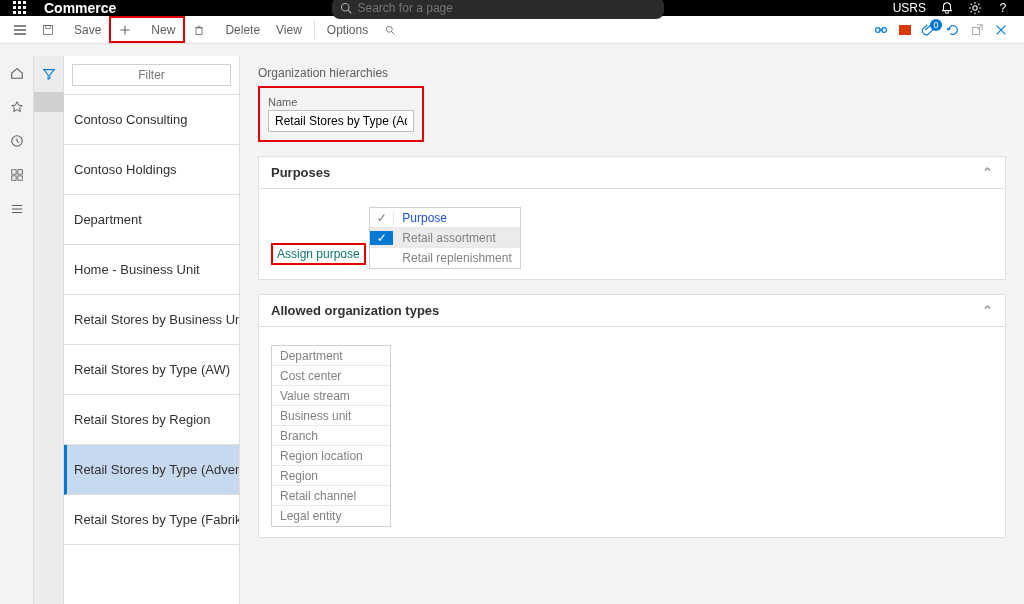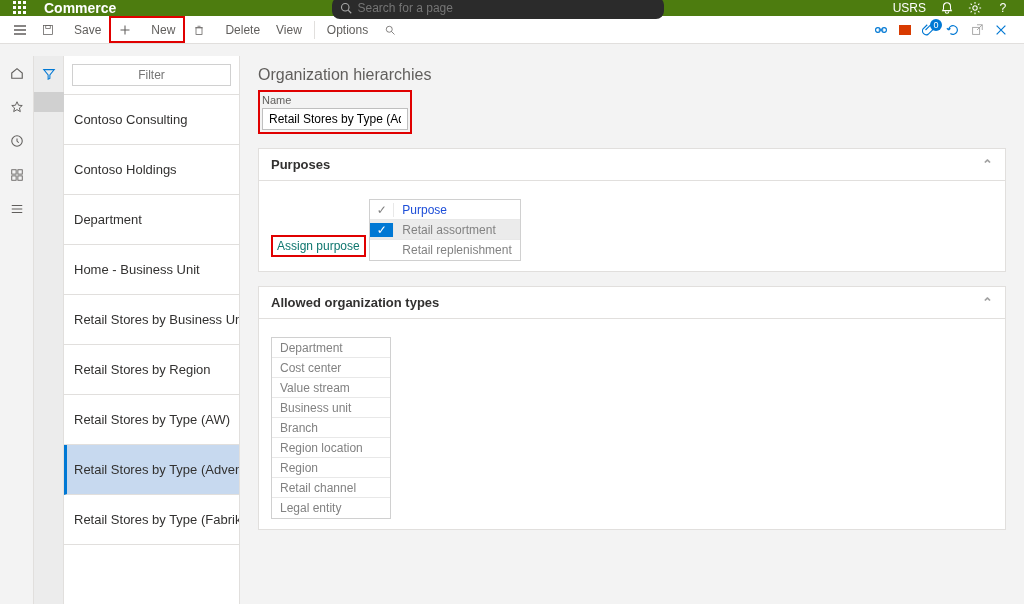--- a/index.html
+++ b/index.html
@@ -1,19 +1,19 @@
 <!DOCTYPE html>
 <html><head>
 <meta charset="utf-8">
 <style>
 * { margin: 0; padding: 0; box-sizing: border-box; font-family: "Segoe UI", Arial, sans-serif; }
 body { background: #f3f3f3; font-size: 13px; color: #323130; }
 
 
-.appbar { height: 16px; background: #4d7c0f; color: #fff; display: flex; align-items: center; }
+.appbar { height: 16px; background: #000000; color: #fff; display: flex; align-items: center; }
 .appbar .waffle { width: 40px; display: flex; align-items: center; justify-content: center; cursor: pointer; }
 .appbar .brand { font-size: 14px; font-weight: 600; padding-left: 4px; }
 .appbar .spacer { flex: 1; }
 .appbar .searchwrap { flex: 0 0 332px; margin: 0 8px; }
 .appbar .searchbox { display: flex; align-items: center; height: 22px; background: #2b2b2b; border-radius: 8px; padding: 0 8px; color: #bbb; }
 .appbar .searchbox svg { flex-shrink: 0; }
 .appbar .searchbox input { flex: 1; background: transparent; border: none; outline: none; color: #ddd; font-size: 12px; margin-left: 6px; }
 .appbar .right { display: flex; align-items: center; gap: 14px; padding: 0 14px; }
 .appbar .right .iconbtn { cursor: pointer; display: flex; align-items: center; }
 
@@ -38,22 +38,22 @@
 .navcol .activebar { width: 30px; height: 20px; background: #d0d0d0; margin-top: 6px; }
 
 .listpane { width: 176px; background: #fff; border-right: 1px solid #e1dfdd; display: flex; flex-direction: column; }
 .listpane .filterbox { padding: 8px; border-bottom: 1px solid #e1dfdd; }
 .listpane .filterbox input { width: 100%; height: 22px; border: 1px solid #d0d0d0; padding: 0 6px; font-size: 12px; outline: none; text-align: center; }
 .listpane .items { flex: 1; overflow-y: auto; }
 .listpane .item { height: 50px; display: flex; align-items: center; padding: 0 10px; font-size: 13px; border-bottom: 1px solid #e1dfdd; cursor: pointer; white-space: nowrap; overflow: hidden; text-overflow: ellipsis; }
 .listpane .item.selected { background: #c7d9ef; border-left: 3px solid #0078d4; padding-left: 7px; }
 
 .content { flex: 1; padding: 10px 18px; overflow-y: auto; }
-.content .crumb { font-size: 16px; color: #605e5c; margin-bottom: 6px; }
-.namegroup { margin-bottom: 14px; display: inline-block; padding: 2px; }
+.content .crumb { font-size: 12px; color: #605e5c; margin-bottom: 6px; }
+.namegroup { margin-bottom: 14px; display: inline-block; padding: 8px; }
 .namegroup .lbl { font-size: 11px; color: #605e5c; margin-bottom: 2px; }
 .namegroup input { width: 146px; height: 22px; border: 1px solid #bfbfbf; padding: 0 6px; font-size: 12px; background: #fff; }
 
 .panel { background: #fff; border: 1px solid #e1dfdd; margin-bottom: 14px; }
 .panel .panelhead { display: flex; align-items: center; padding: 8px 12px; font-size: 13px; font-weight: 600; border-bottom: 1px solid #e1dfdd; }
 .panel .panelhead .chev { margin-left: auto; color: #a0a0a0; }
 .panel .panelbody { padding: 10px 12px; }
 
 .link { color: #0f766e; font-size: 12px; cursor: pointer; display: inline-block; padding: 2px 4px; }
 .grid { border: 1px solid #d0d0d0; font-size: 12px; margin-top: 8px; display: inline-block; min-width: 120px; }
@@ -240,22 +240,22 @@
   <div class="listpane">
     <div class="filterbox">
       <input placeholder="Filter" style="">
     </div>
     <div class="items" id="list-items">
         <div class="item">Contoso Consulting</div>
         <div class="item">Contoso Holdings</div>
         <div class="item">Department</div>
         <div class="item">Home - Business Unit</div>
         <div class="item">Retail Stores by Business Unit</div>
+        <div class="item">Retail Stores by Type (AW)</div>
         <div class="item">Retail Stores by Region</div>
-        <div class="item">Retail Stores by Type (AW)</div>
         <div class="item selected">Retail Stores by Type (Advent</div>
         <div class="item">Retail Stores by Type (Fabrik...</div>
       </div>
   </div>
 
   <div class="content">
     <div class="crumb">Organization hierarchies</div>
     <div class="namegroup highlight-red">
       <div class="lbl">Name</div>
       <input value="Retail Stores by Type (Adventur..." style="">

